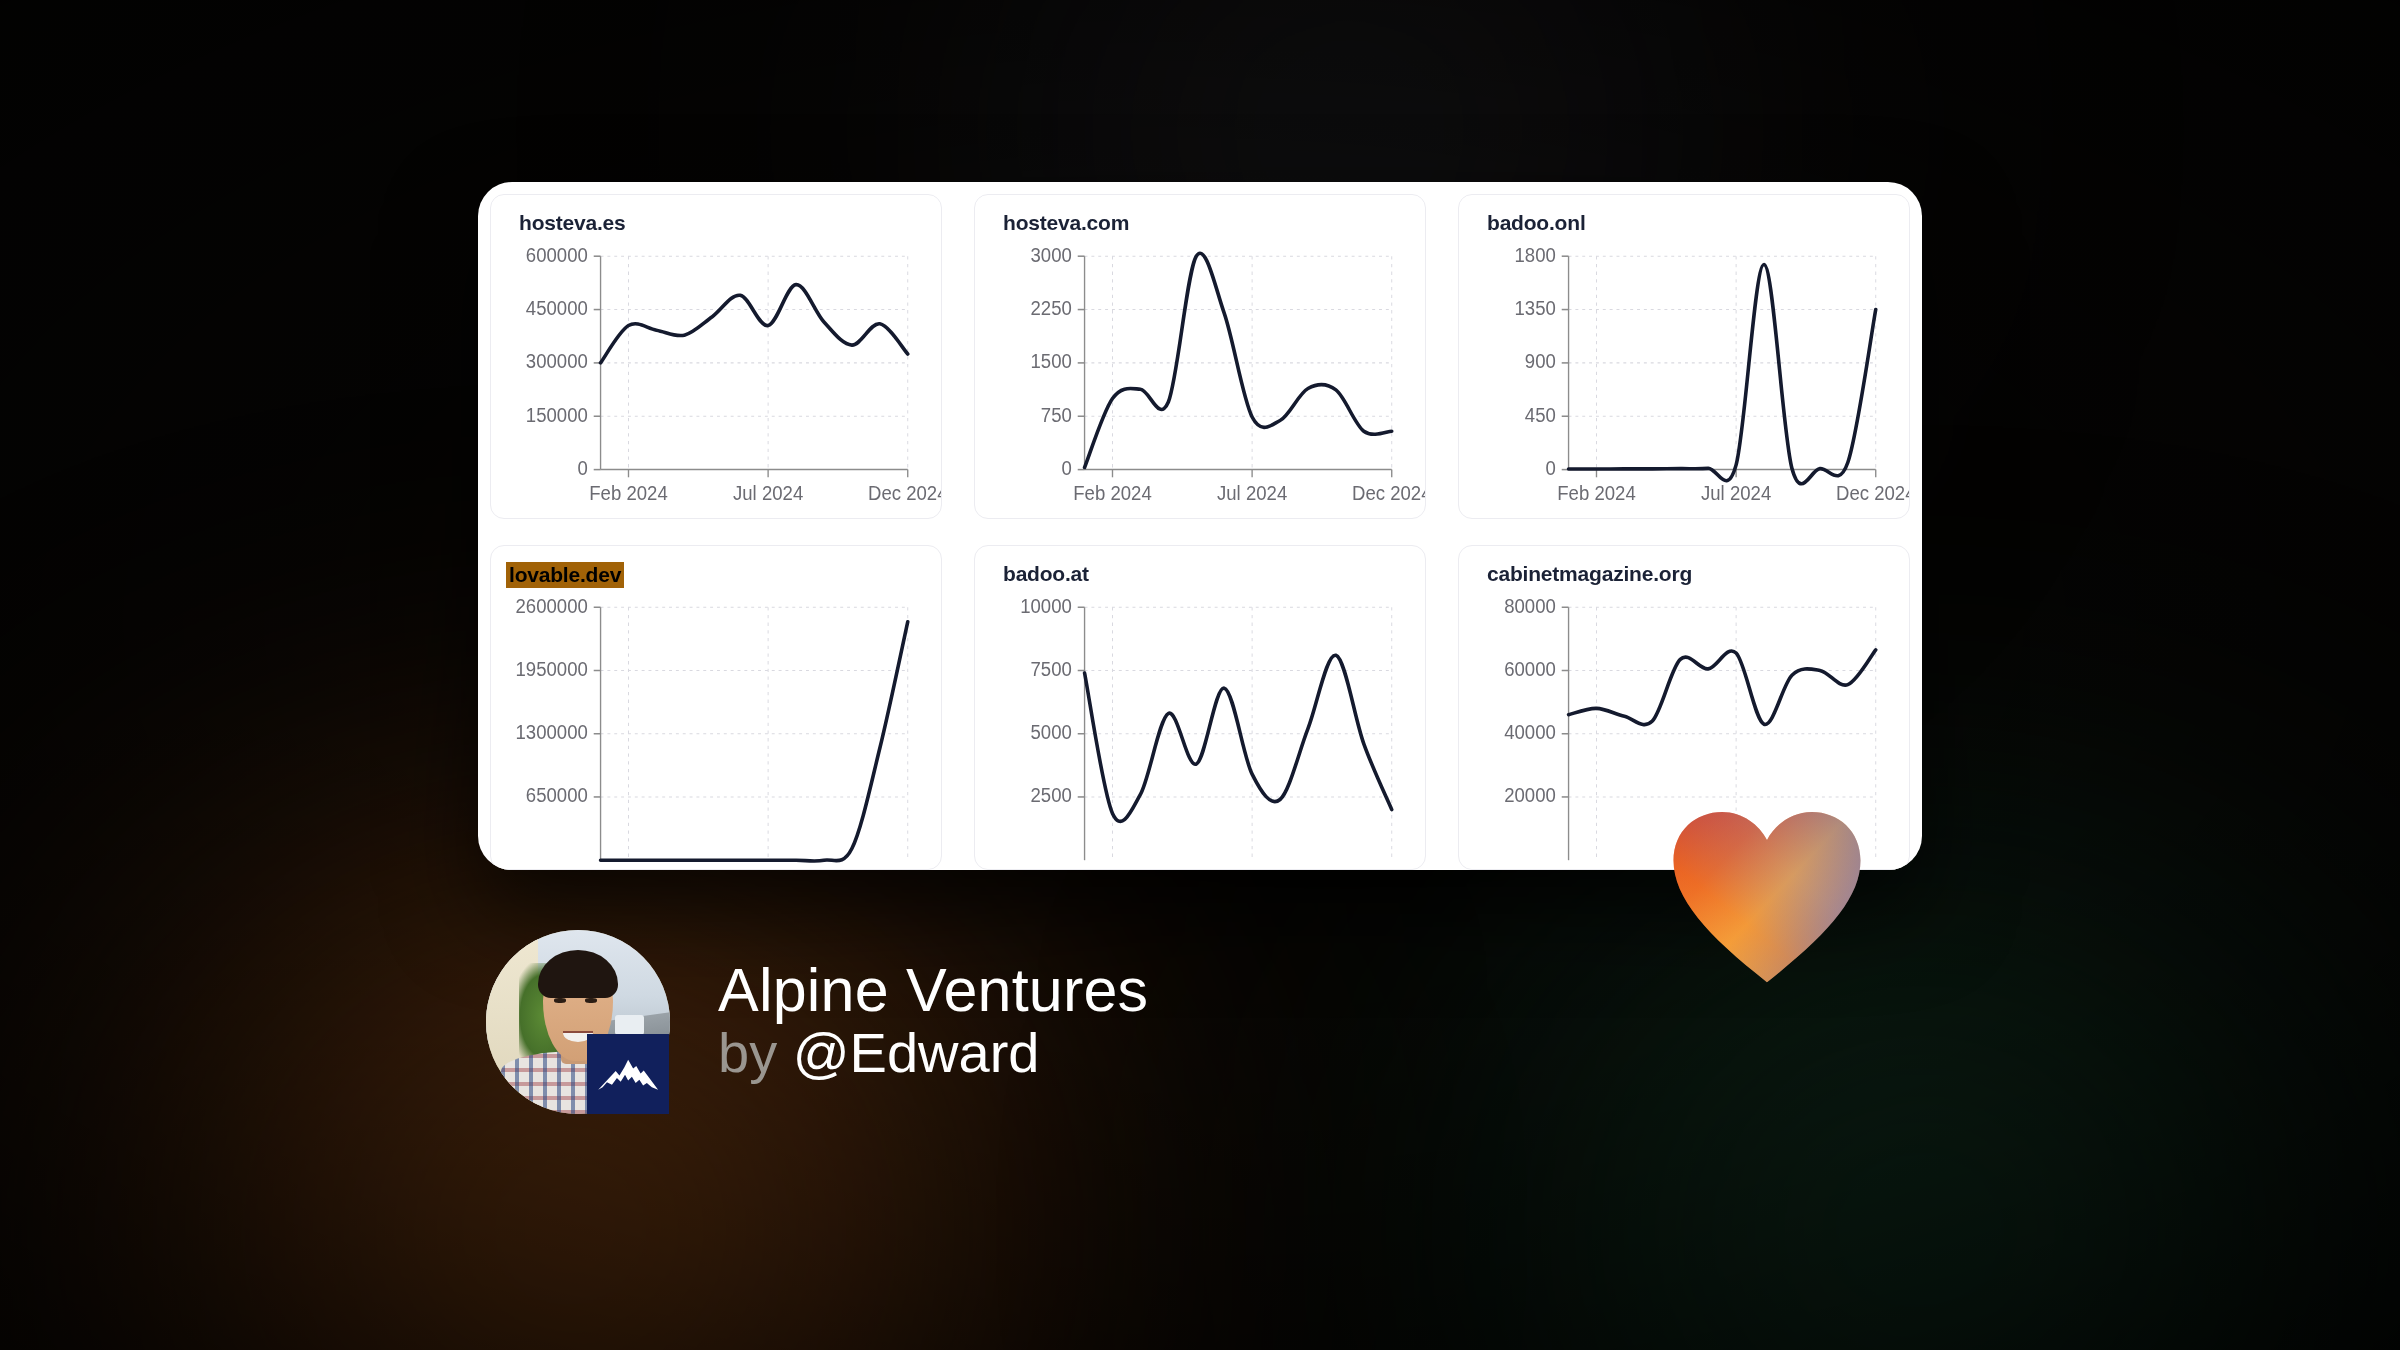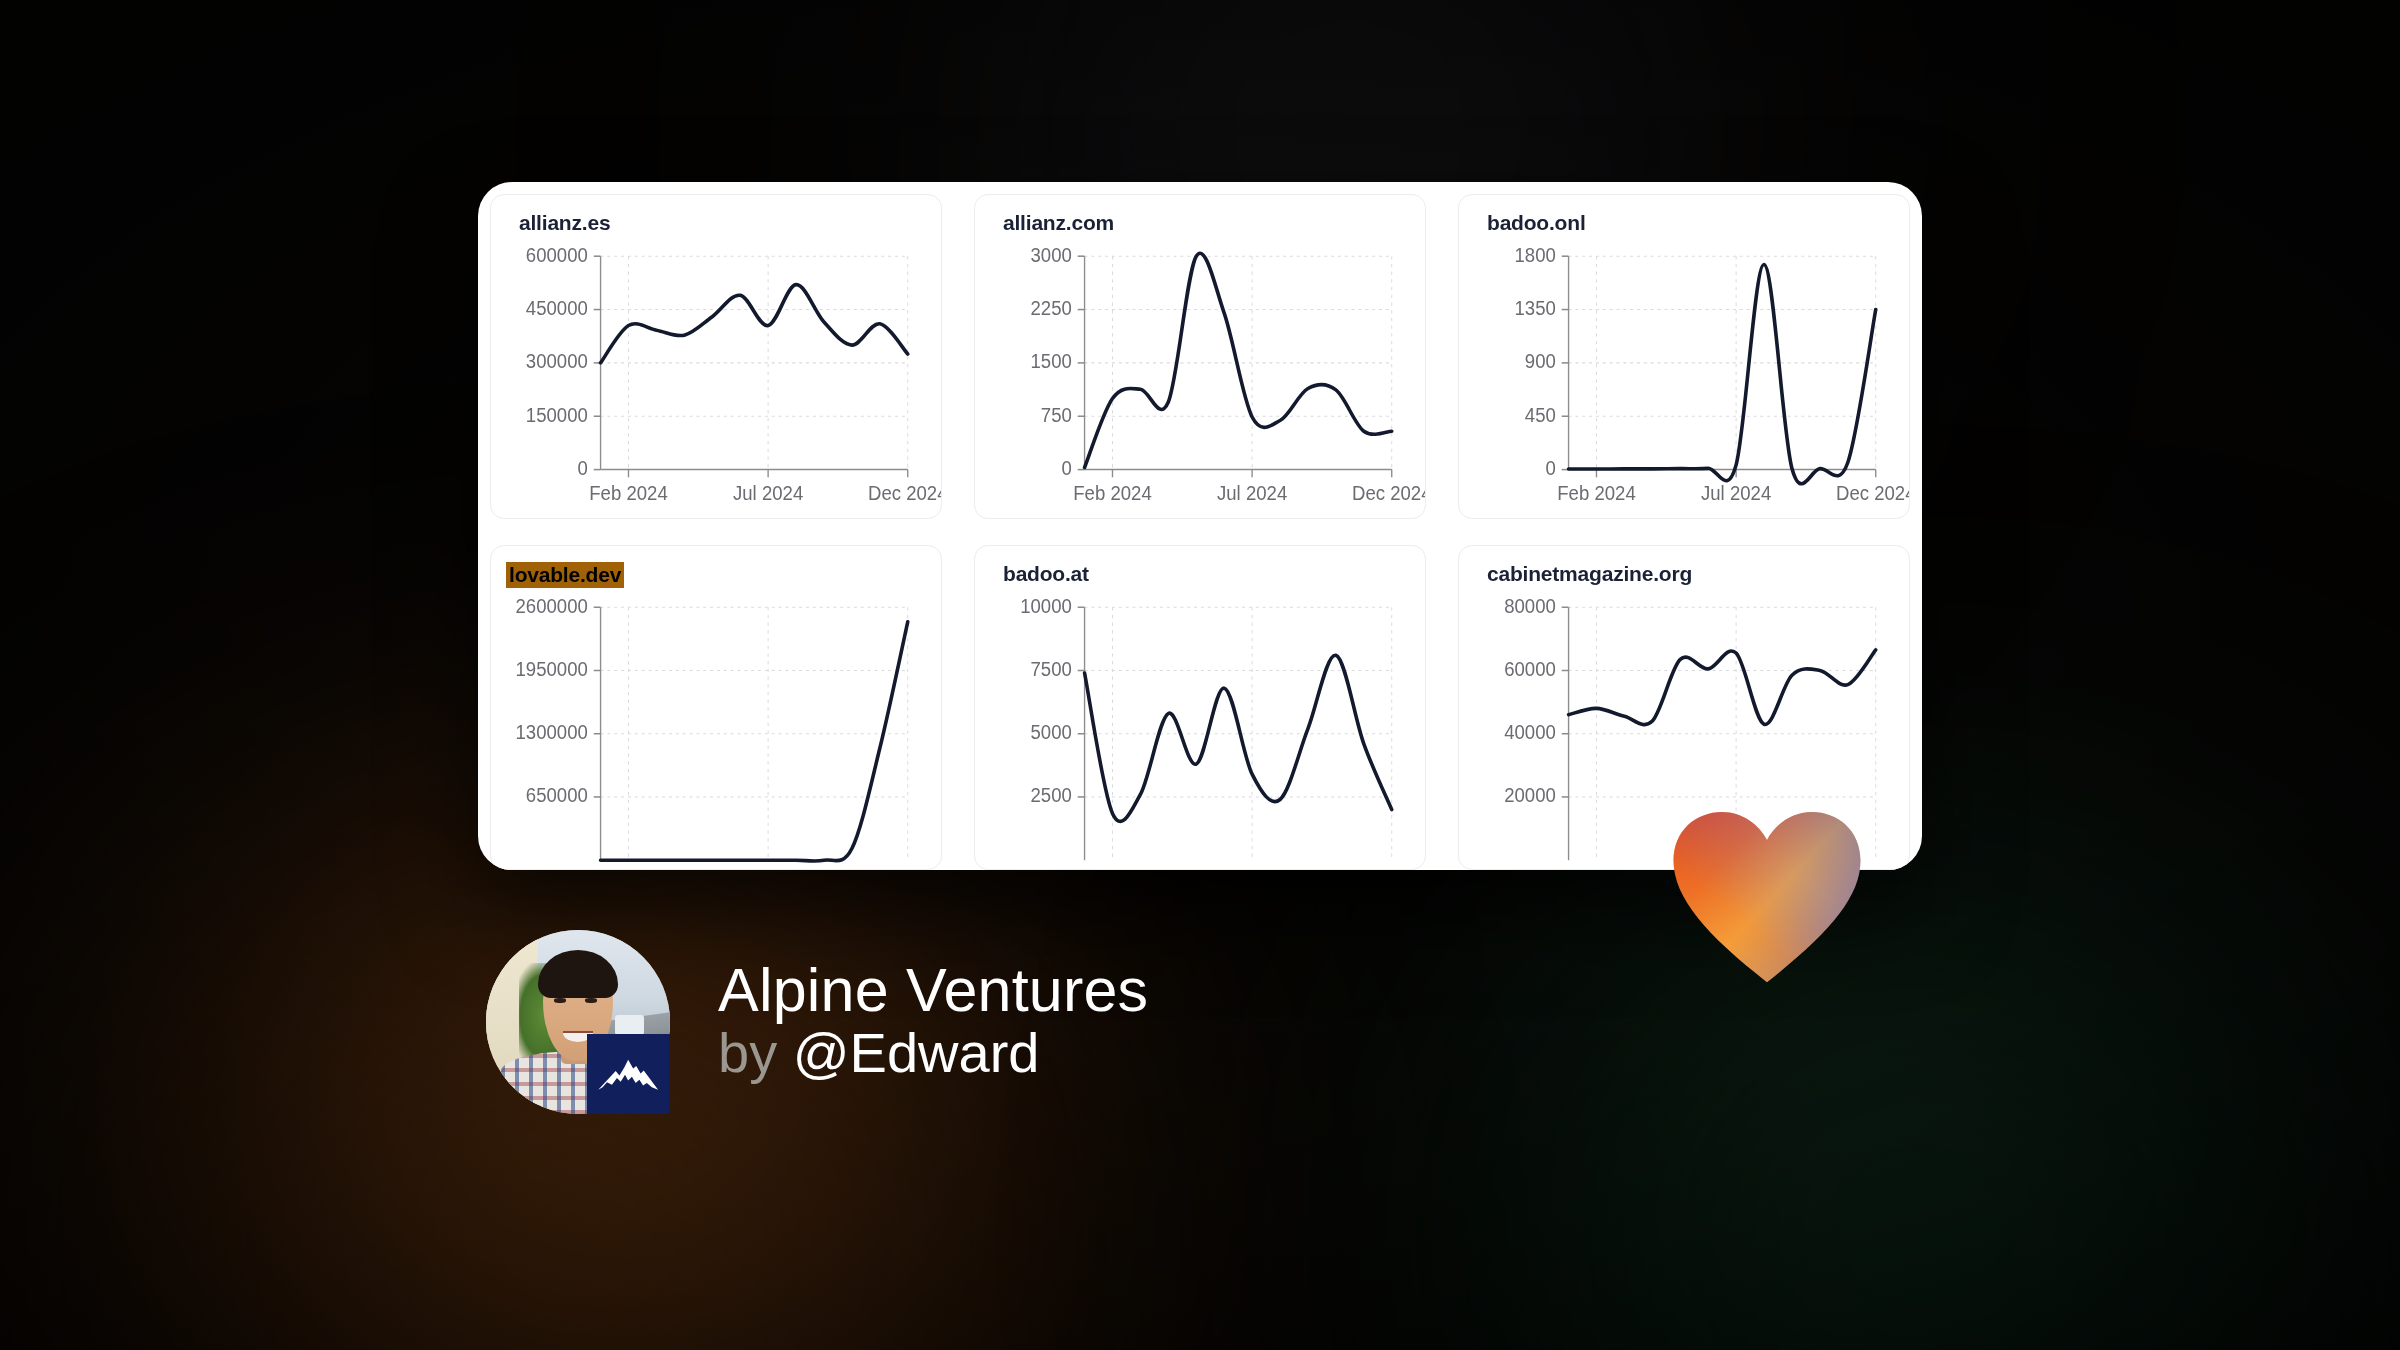--- a/index.html
+++ b/index.html
@@ -150,21 +150,21 @@
 <body>
 
 <div id="bg-base"></div>
 <div class="glow" id="glow-top"></div>
 <div class="glow" id="glow-warm"></div>
 <div class="glow" id="glow-green"></div>
 <div id="vignette"></div>
 
 <div id="dashboard-card">
   <div id="tile-grid">
-      <div class="chart-tile"><div class="tile-title">allianz.es</div><div class="plot-wrap">
+      <div class="chart-tile"><div class="tile-title">hosteva.es</div><div class="plot-wrap">
           <svg viewBox="0 0 460 250" preserveAspectRatio="none">
             <line class="grid-line" x1="140.54545454545456" x2="140.54545454545456" y1="12" y2="206"></line>
             <line class="grid-line" x1="283.27272727272725" x2="283.27272727272725" y1="12" y2="206"></line>
             <line class="grid-line" x1="426" x2="426" y1="12" y2="206"></line>
             <line class="tick-mark" x1="105" x2="112" y1="206" y2="206"></line>
             <text class="tick-label y" x="99" y="206">0</text>
             <line class="grid-line" x1="112" x2="426" y1="157.5" y2="157.5"></line>
             <line class="tick-mark" x1="105" x2="112" y1="157.5" y2="157.5"></line>
             <text class="tick-label y" x="99" y="157.5">150000</text>
             <line class="grid-line" x1="112" x2="426" y1="109" y2="109"></line>
@@ -180,21 +180,21 @@
             <line class="axis-line" x1="112" x2="426" y1="206" y2="206"></line>
             <line class="tick-mark" x1="140.54545454545456" x2="140.54545454545456" y1="206" y2="213"></line>
             <text class="tick-label x" x="140.54545454545456" y="234">Feb 2024</text>
             <line class="tick-mark" x1="283.27272727272725" x2="283.27272727272725" y1="206" y2="213"></line>
             <text class="tick-label x" x="283.27272727272725" y="234">Jul 2024</text>
             <line class="tick-mark" x1="426" x2="426" y1="206" y2="213"></line>
             <text class="tick-label x" x="426" y="234">Dec 2024</text>
             <path class="series-line" d="M 112.00 109.00 C 116.76 103.34, 131.03 80.01, 140.55 75.05 C 150.06 70.09, 159.58 77.80, 169.09 79.25 C 178.61 80.71, 188.12 85.83, 197.64 83.78 C 207.15 81.73, 216.67 73.00, 226.18 66.97 C 235.70 60.93, 245.21 46.22, 254.73 47.57 C 264.24 48.91, 273.76 76.67, 283.27 75.05 C 292.79 73.43, 302.30 38.41, 311.82 37.87 C 321.33 37.33, 330.85 62.66, 340.36 71.82 C 349.88 80.98, 359.39 92.56, 368.91 92.83 C 378.42 93.10, 387.94 72.09, 397.45 73.43 C 406.97 74.78, 421.24 96.34, 426.00 100.92" vector-effect="non-scaling-stroke"></path>
           </svg>
         </div></div>
-      <div class="chart-tile"><div class="tile-title">allianz.com</div><div class="plot-wrap">
+      <div class="chart-tile"><div class="tile-title">hosteva.com</div><div class="plot-wrap">
           <svg viewBox="0 0 460 250" preserveAspectRatio="none">
             <line class="grid-line" x1="140.54545454545456" x2="140.54545454545456" y1="12" y2="206"></line>
             <line class="grid-line" x1="283.27272727272725" x2="283.27272727272725" y1="12" y2="206"></line>
             <line class="grid-line" x1="426" x2="426" y1="12" y2="206"></line>
             <line class="tick-mark" x1="105" x2="112" y1="206" y2="206"></line>
             <text class="tick-label y" x="99" y="206">0</text>
             <line class="grid-line" x1="112" x2="426" y1="157.5" y2="157.5"></line>
             <line class="tick-mark" x1="105" x2="112" y1="157.5" y2="157.5"></line>
             <text class="tick-label y" x="99" y="157.5">750</text>
             <line class="grid-line" x1="112" x2="426" y1="109" y2="109"></line>

